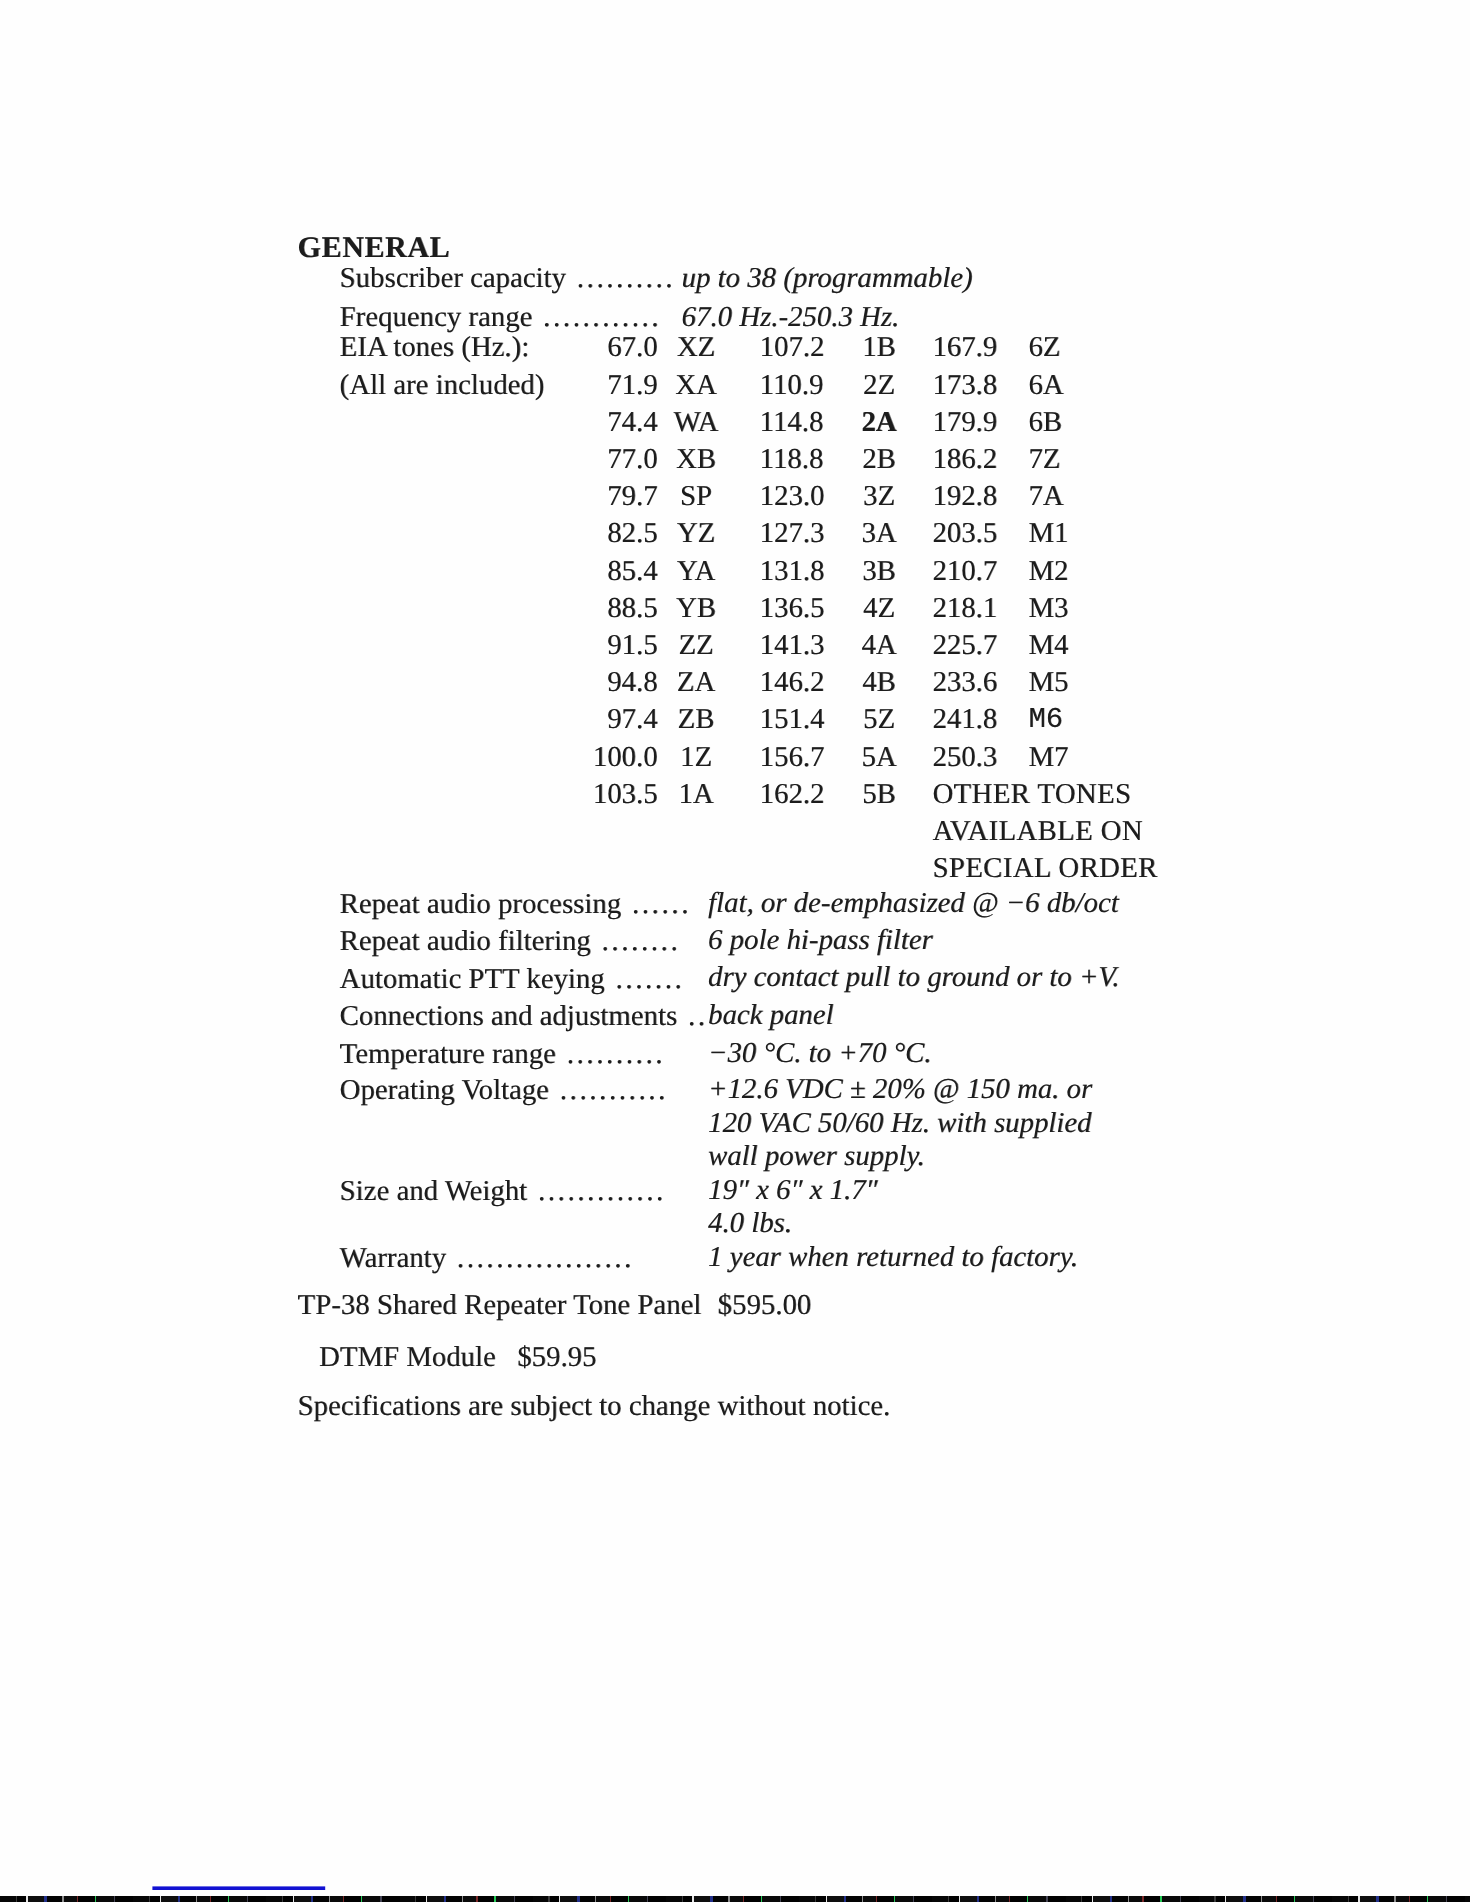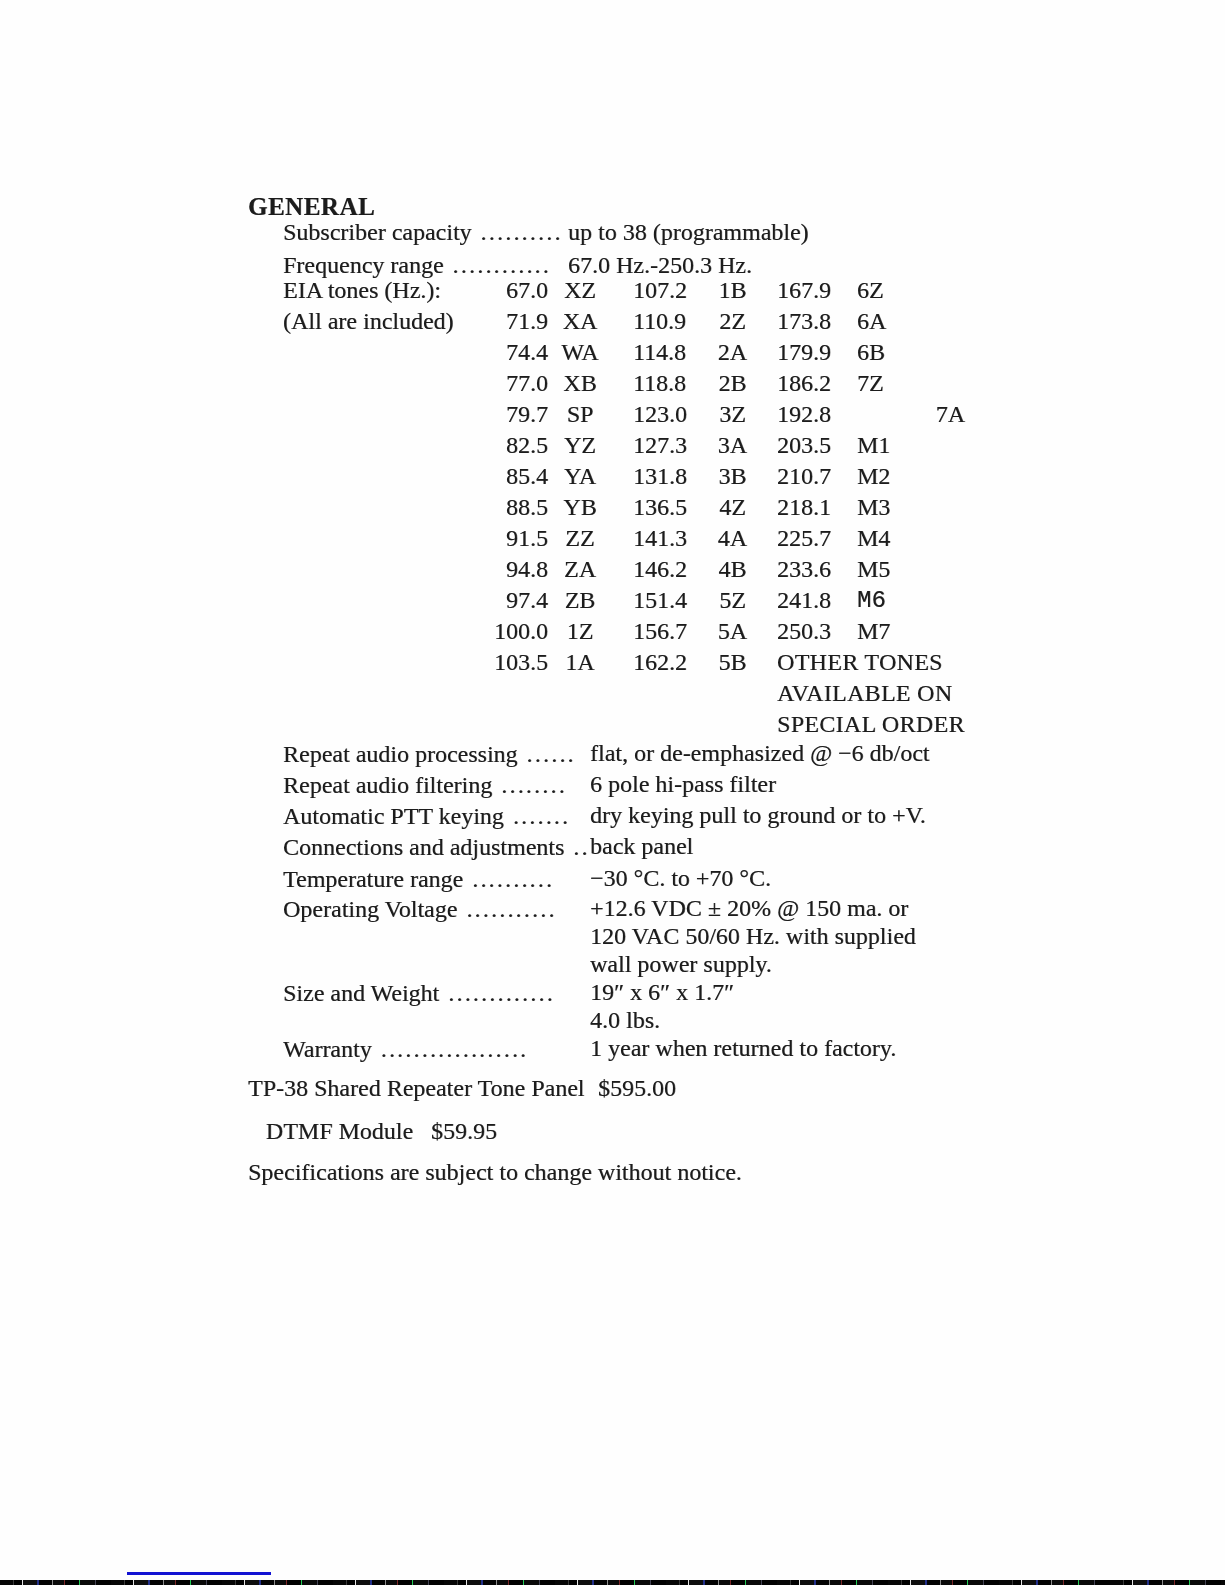--- a/index.html
+++ b/index.html
@@ -6,21 +6,21 @@
   .page{
     position:relative;width:1225px;height:1585px;margin:0 auto;
     background:#fefefe;overflow:hidden;
     font-family:"Liberation Serif","DejaVu Serif",serif;
     font-size:24px;line-height:31px;color:#1c1c1c;
     text-shadow:0.5px 0 0 rgba(25,25,25,0.55);
   }
   .abs{position:absolute;}
   .heading{left:248px;top:191px;font-size:25px;font-weight:bold;letter-spacing:0.5px;}
   .spec-row{left:283px;height:31px;white-space:nowrap;}
-  .spec-row .val{position:absolute;top:0;white-space:nowrap;}
+  .spec-row .val{position:absolute;top:0;white-space:nowrap;font-style:italic;}
   .upper .val{left:285px;}
   .lower .val{left:307px;line-height:28px;}
   .dots{letter-spacing:2.2px;margin-left:9px;}
   .tone-table{
     left:283px;top:275px;display:grid;
     grid-template-columns:205px 60px 64px 88px 65px 80px 120px;
     grid-auto-rows:31px;line-height:31px;
   }
   .tone-table .cf1{text-align:right;}
   .tone-table .cc1,.tone-table .cc2{text-align:center;}
@@ -64,37 +64,37 @@
       <div class="cf1" style="grid-area: 2 / 2;">71.9</div>
       <div class="cc1" style="grid-area: 2 / 3;">XA</div>
       <div class="cf2" style="grid-area: 2 / 4;">110.9</div>
       <div class="cc2" style="grid-area: 2 / 5;">2Z</div>
       <div class="cf3" style="grid-area: 2 / 6;">173.8</div>
       <div class="cc3" style="grid-area: 2 / 7;">6A</div>
       <div class="cl" style="grid-area: 3 / 1;"></div>
       <div class="cf1" style="grid-area: 3 / 2;">74.4</div>
       <div class="cc1" style="grid-area: 3 / 3;">WA</div>
       <div class="cf2" style="grid-area: 3 / 4;">114.8</div>
-      <div class="cc2" style="grid-area: 3 / 5;">2A</div>
+      <div class="cc2" style="grid-area: 3 / 5; font-weight: bold;">2A</div>
       <div class="cf3" style="grid-area: 3 / 6;">179.9</div>
       <div class="cc3" style="grid-area: 3 / 7;">6B</div>
       <div class="cl" style="grid-area: 4 / 1;"></div>
       <div class="cf1" style="grid-area: 4 / 2;">77.0</div>
       <div class="cc1" style="grid-area: 4 / 3;">XB</div>
       <div class="cf2" style="grid-area: 4 / 4;">118.8</div>
       <div class="cc2" style="grid-area: 4 / 5;">2B</div>
       <div class="cf3" style="grid-area: 4 / 6;">186.2</div>
       <div class="cc3" style="grid-area: 4 / 7;">7Z</div>
       <div class="cl" style="grid-area: 5 / 1;"></div>
       <div class="cf1" style="grid-area: 5 / 2;">79.7</div>
       <div class="cc1" style="grid-area: 5 / 3;">SP</div>
       <div class="cf2" style="grid-area: 5 / 4;">123.0</div>
       <div class="cc2" style="grid-area: 5 / 5;">3Z</div>
       <div class="cf3" style="grid-area: 5 / 6;">192.8</div>
-      <div class="cc3" style="grid-area: 5 / 7; text-align: right;">7A</div>
+      <div class="cc3" style="grid-area: 5 / 7;">7A</div>
       <div class="cl" style="grid-area: 6 / 1;"></div>
       <div class="cf1" style="grid-area: 6 / 2;">82.5</div>
       <div class="cc1" style="grid-area: 6 / 3;">YZ</div>
       <div class="cf2" style="grid-area: 6 / 4;">127.3</div>
       <div class="cc2" style="grid-area: 6 / 5;">3A</div>
       <div class="cf3" style="grid-area: 6 / 6;">203.5</div>
       <div class="cc3" style="grid-area: 6 / 7;">M1</div>
       <div class="cl" style="grid-area: 7 / 1;"></div>
       <div class="cf1" style="grid-area: 7 / 2;">85.4</div>
       <div class="cc1" style="grid-area: 7 / 3;">YA</div>
@@ -150,21 +150,21 @@
     </div>
 
   <div id="lower-specs">
       <div class="abs spec-row lower" style="top: 739px;"><span class="lbl">Repeat audio processing</span><span class="dots">......</span><span class="val">
           <div>flat, or de-emphasized @ −6 db/oct</div>
         </span></div>
       <div class="abs spec-row lower" style="top: 770px;"><span class="lbl">Repeat audio filtering</span><span class="dots">........</span><span class="val">
           <div>6 pole hi-pass filter</div>
         </span></div>
       <div class="abs spec-row lower" style="top: 801px;"><span class="lbl">Automatic PTT keying</span><span class="dots">.......</span><span class="val">
-          <div>dry keying pull to ground or to +V.</div>
+          <div>dry contact pull to ground or to +V.</div>
         </span></div>
       <div class="abs spec-row lower" style="top: 832px;"><span class="lbl">Connections and adjustments</span><span class="dots">..</span><span class="val">
           <div>back panel</div>
         </span></div>
       <div class="abs spec-row lower" style="top: 864px;"><span class="lbl">Temperature range</span><span class="dots">..........</span><span class="val">
           <div>−30&nbsp;°C. to +70&nbsp;°C.</div>
         </span></div>
       <div class="abs spec-row lower" style="top: 894px;"><span class="lbl">Operating Voltage</span><span class="dots">...........</span><span class="val">
           <div>+12.6 VDC ± 20% @ 150 ma. or</div>
           <div>120 VAC 50/60 Hz. with supplied</div>

